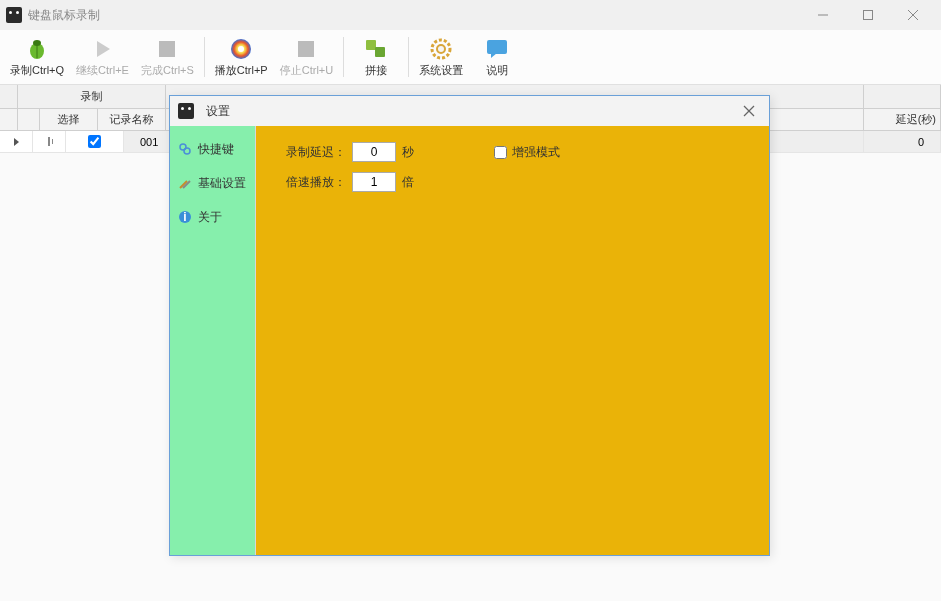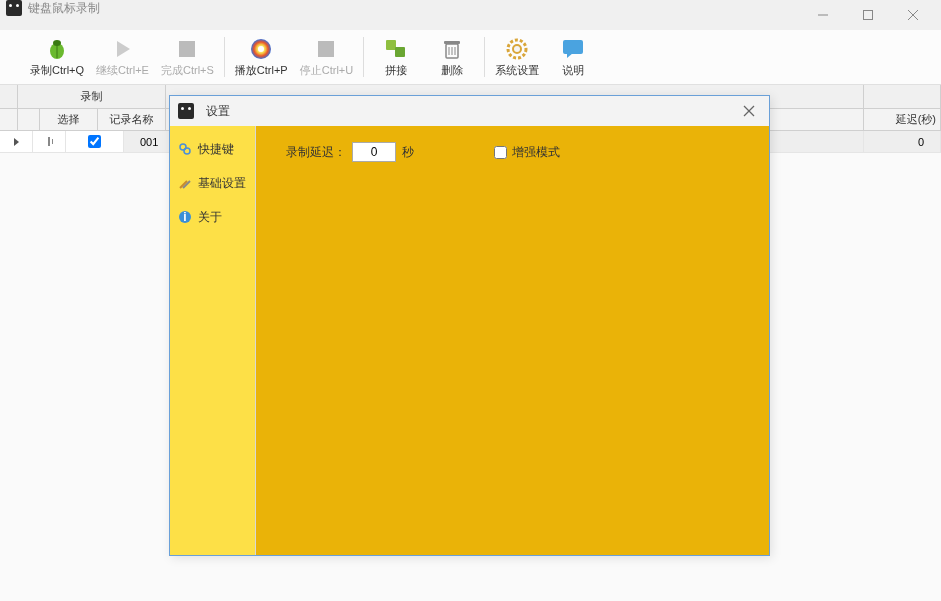--- a/index.html
+++ b/index.html
@@ -1,30 +1,30 @@
 <!DOCTYPE html>
 <html><head>
 <meta charset="utf-8">
 <style>
 * { box-sizing: border-box; margin: 0; padding: 0; font-family: "Microsoft YaHei", sans-serif; font-size: 12px; }
 body { background: #fafafa; width: 941px; height: 601px; overflow: hidden; position: relative; }
 
 
-.titlebar { height: 30px; background: #f0f0f0; display: flex; padding: 0 6px; }
+.titlebar { height: 30px; background: #f0f0f0; display: flex; align-items: center; padding: 0 6px; }
 .title-icon { width: 16px; height: 16px; background: #2a2a2a; border-radius: 2px; position: relative; margin-right: 6px; }
 .title-icon::before, .title-icon::after { content: ""; position: absolute; width: 3px; height: 3px; background: #fff; border-radius: 50%; top: 4px; }
 .title-icon::before { left: 3px; }
 .title-icon::after { right: 3px; }
 .titlebar-text { color: #888; flex: 1; }
 .win-controls { display: flex; }
 .win-btn { width: 45px; height: 30px; display: flex; align-items: center; justify-content: center; color: #777; }
 .win-btn svg { width: 10px; height: 10px; }
 
 
-.toolbar { height: 55px; background: #fcfcfc; border-bottom: 1px solid #e0e0e0; display: flex; align-items: center; padding: 0 24px; }
+.toolbar { height: 55px; background: #fcfcfc; border-bottom: 1px solid #e0e0e0; display: flex; align-items: center; padding: 0 4px; }
 .tb-btn { display: flex; flex-direction: column; align-items: center; justify-content: center; padding: 2px 6px; min-width: 56px; height: 50px; }
 .tb-icon { width: 24px; height: 24px; display: flex; align-items: center; justify-content: center; margin-bottom: 2px; }
 .tb-label { font-size: 11px; color: #333; white-space: nowrap; }
 .tb-btn.disabled .tb-label { color: #aaa; }
 .tb-sep { width: 1px; height: 40px; background: #ddd; margin: 0 4px; }
 
 
 .table-head-top { height: 24px; display: flex; border-bottom: 1px solid #cfcfcf; background: #f0f0f0; }
 .table-head-cell.top { border-right: 1px solid #cfcfcf; display: flex; align-items: center; justify-content: center; font-size: 11px; color: #333; background: #f0f0f0; }
 .table-head { height: 22px; display: flex; border-bottom: 1px solid #cfcfcf; background: #f3f3f3; }
@@ -42,21 +42,21 @@
 .expand-box::after { content: ""; position: absolute; top: 1px; bottom: 1px; left: 3px; width: 1px; background: #888; }
 .row-arrow { width: 0; height: 0; border-top: 4px solid transparent; border-bottom: 4px solid transparent; border-left: 5px solid #555; }
 input[type=checkbox] { width: 13px; height: 13px; }
 
 
 .dialog { position: absolute; left: 169px; top: 95px; width: 601px; height: 461px; background: #f3f3f3; border: 1px solid #6aa0d8; box-shadow: 2px 2px 10px rgba(0,0,0,.1); display: flex; flex-direction: column; }
 .dialog-title { height: 30px; display: flex; align-items: center; padding: 0 8px; justify-content: space-between; }
 .dialog-title-text { margin-left: 6px; color: #333; flex: 1; font-size: 12px; }
 .dialog-close { width: 24px; height: 24px; display: flex; align-items: center; justify-content: center; color: #666; }
 .dialog-body { flex: 1; display: flex; }
-.dialog-sidebar { width: 86px; border-right: 1px solid #d8d8d8; background: #fde047; padding-top: 6px; }
+.dialog-sidebar { width: 86px; border-right: 1px solid #d8d8d8; background: #86efac; padding-top: 6px; }
 .side-item { height: 34px; display: flex; align-items: center; padding-left: 8px; gap: 6px; color: #333; }
 .side-item .sicon { width: 14px; height: 14px; display: flex; align-items: center; justify-content: center; }
 .dialog-content { flex: 1; padding: 12px 20px; background: #eab308; }
 .form-row { display: flex; align-items: center; height: 28px; margin-bottom: 2px; }
 .form-label { width: 70px; text-align: right; color: #333; font-size: 12px; margin-right: 6px; }
 .form-input { width: 44px; height: 20px; border: 1px solid #aaa; background: #fff; text-align: center; font-size: 12px; padding: 0 3px; }
 .form-unit { margin-left: 6px; color: #333; font-size: 12px; }
 .chk-row { display: inline-flex; align-items: center; margin-left: 80px; }
 .chk-row label { margin-left: 5px; font-size: 12px; color: #333; }
 .stop-sq { width: 16px; height: 16px; background: #bbb; }
@@ -139,32 +139,20 @@
   <div class="tb-sep"></div>
   <div class="tb-btn">
     <div class="tb-icon">
       <svg width="24" height="24" viewBox="0 0 24 24">
           <rect x="2" y="3" width="10" height="10" rx="1" fill="#8fbf3f"></rect>
           <rect x="11" y="10" width="10" height="10" rx="1" fill="#6aa632"></rect>
         </svg>
     </div>
     <span class="tb-label">拼接</span>
   </div>
-  <div class="tb-btn">
-    <div class="tb-icon">
-      <svg width="22" height="22" viewBox="0 0 22 22">
-          <rect x="5" y="6" width="12" height="14" rx="1" fill="none" stroke="#888" stroke-width="1.5"></rect>
-          <rect x="3" y="3" width="16" height="3" rx="1" fill="#888"></rect>
-          <line x1="8" y1="9" x2="8" y2="17" stroke="#888"></line>
-          <line x1="11" y1="9" x2="11" y2="17" stroke="#888"></line>
-          <line x1="14" y1="9" x2="14" y2="17" stroke="#888"></line>
-        </svg>
-    </div>
-    <span class="tb-label">删除</span>
-  </div>
   <div class="tb-sep"></div>
   <div class="tb-btn">
     <div class="tb-icon">
       <svg width="24" height="24" viewBox="0 0 24 24">
           <circle cx="12" cy="12" r="9" fill="none" stroke="#d9a63a" stroke-width="3" stroke-dasharray="3 2"></circle>
           <circle cx="12" cy="12" r="4" fill="#f5f5f5" stroke="#d9a63a" stroke-width="2"></circle>
         </svg>
     </div>
     <span class="tb-label">系统设置</span>
   </div>
@@ -254,15 +242,20 @@
     <div class="dialog-content">
       <div class="form-row">
         <span class="form-label">录制延迟：</span>
         <input class="form-input" value="0" style="">
         <span class="form-unit">秒</span>
         <span class="chk-row">
           <input type="checkbox" style="">
           <label>增强模式</label>
         </span>
       </div>
+      <div class="form-row">
+        <span class="form-label">倍速播放：</span>
+        <input class="form-input" value="1" style="">
+        <span class="form-unit">倍</span>
+      </div>
     </div>
   </div>
 </div>
 
 </body></html>

